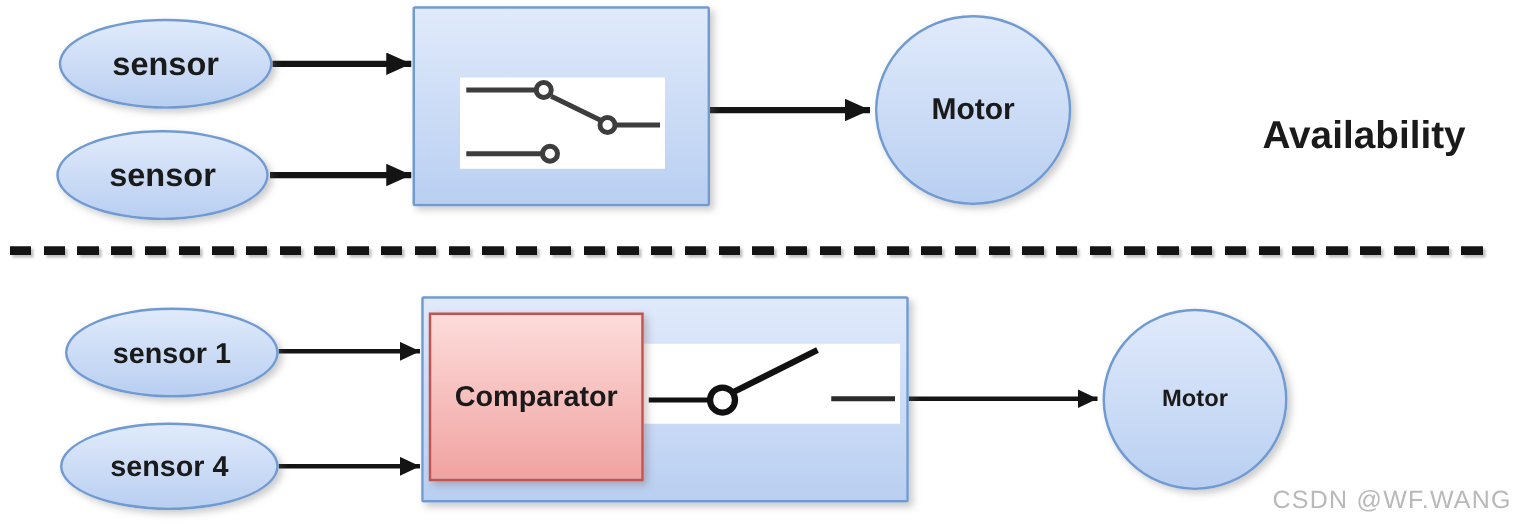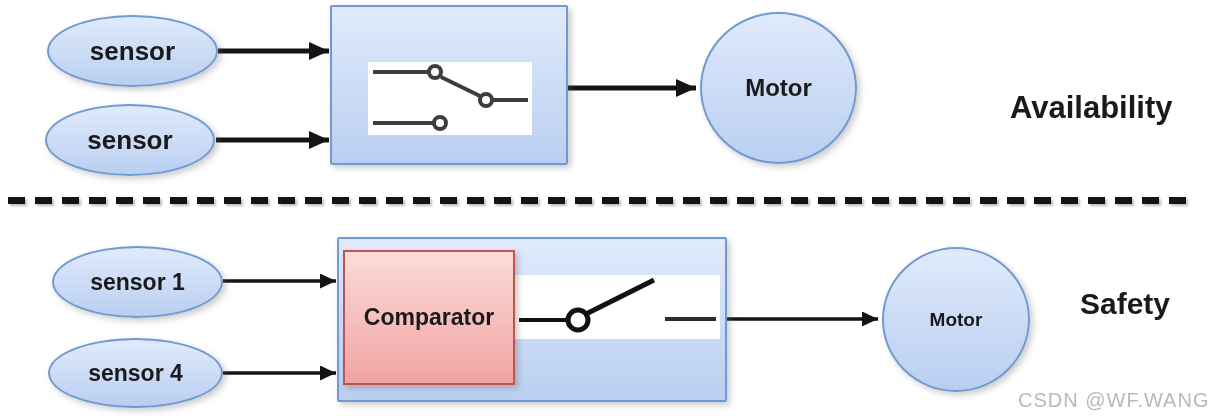--- a/index.html
+++ b/index.html
@@ -113,17 +113,16 @@
     </div>
     <div class="comparator" style="left:4px;top:11px;width:172px;height:135px;">
       <span>Comparator</span>
     </div>
   </div>
 
   <div class="node circle f19" style="left:882px;top:247px;width:148px;height:145px;">
     <span>Motor</span>
   </div>
 
-  <div class="section-label" style="left:1080px;top:287px;font-size:30px;">Safety</div>
 
   <div class="watermark">CSDN @WF.WANG</div>
 
 </div>
 
 </body></html>

